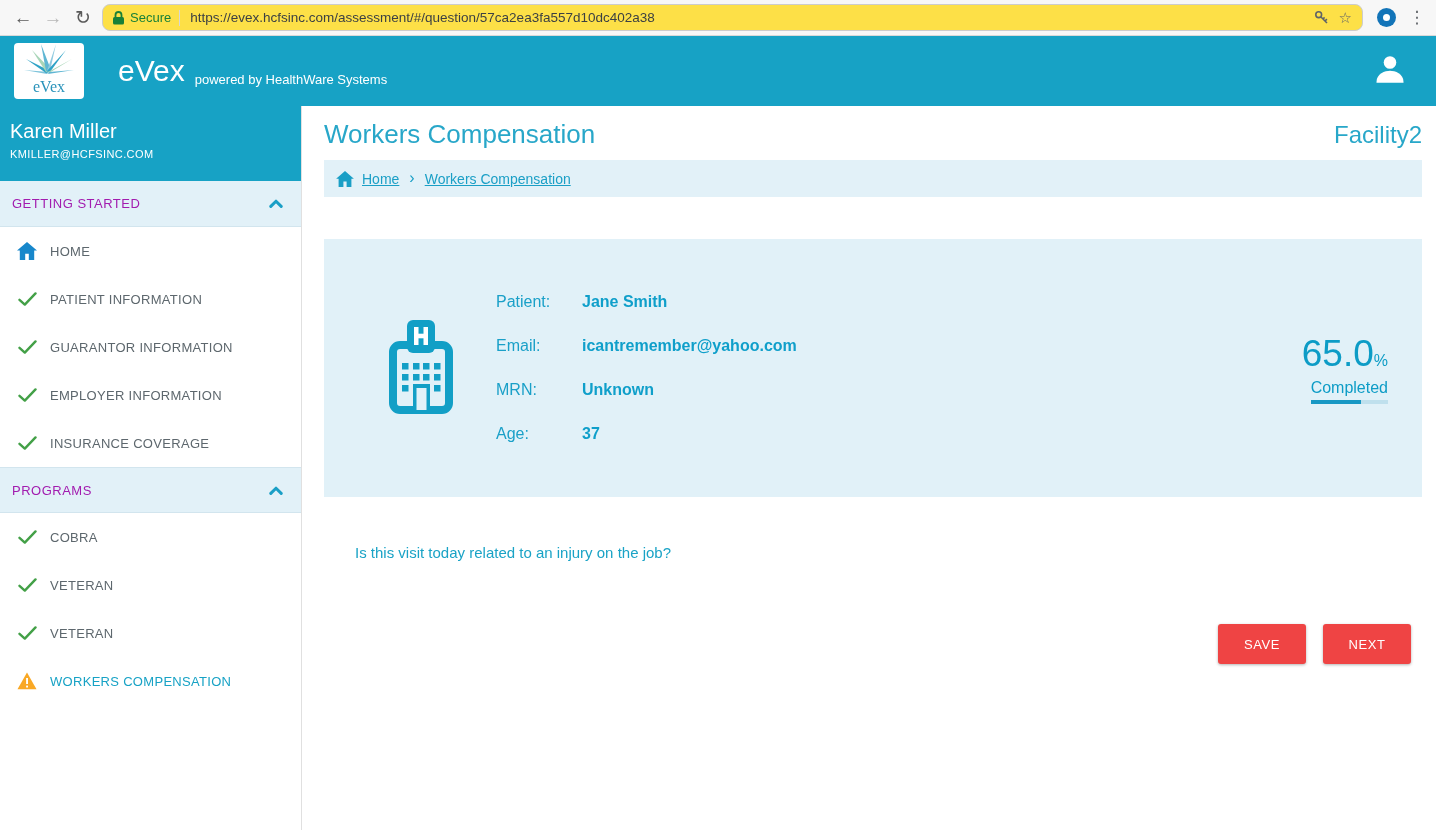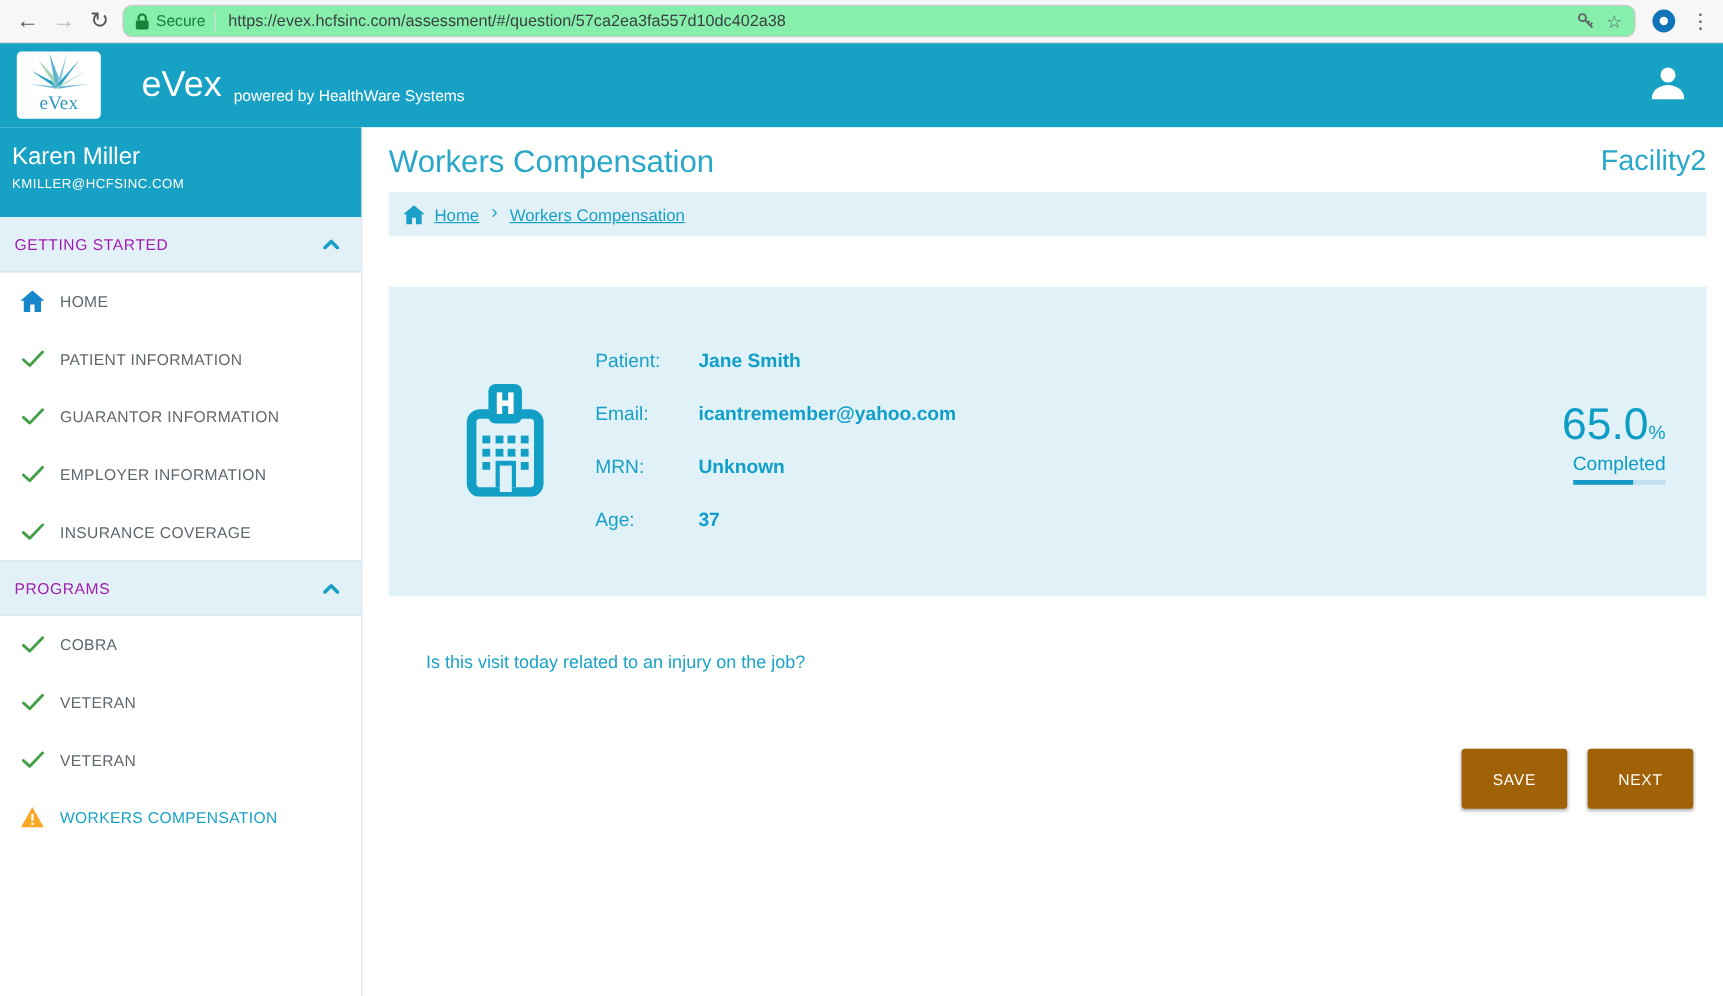--- a/index.html
+++ b/index.html
@@ -4,21 +4,21 @@
 <style>
   * { box-sizing: border-box; margin: 0; padding: 0; }
   html, body { width: 1436px; height: 830px; overflow: hidden; }
   body { font-family: "Liberation Sans", sans-serif; background: #ffffff; }
 
   
   .browser-bar { height: 36px; background: #f7f7f7; border-bottom: 1px solid #d9d9d9;
                  display: flex; align-items: center; padding: 0 8px; }
   .nav-btn { width: 30px; text-align: center; font-size: 19px; color: #5a5a5a; cursor: pointer; line-height: 34px; }
   .nav-btn.disabled { color: #b7b7b7; }
-  .omnibox { flex: 1; height: 27px; background: #86efac; border: 1px solid #cccccc; border-radius: 8px;
+  .omnibox { flex: 1; height: 27px; background: #fde047; border: 1px solid #cccccc; border-radius: 8px;
              display: flex; align-items: center; padding: 0 10px; margin: 0 6px 0 4px; }
   .secure { color: #188038; font-size: 13px; margin: 0 8px 0 6px; }
   .omni-sep { width: 1px; height: 16px; background: #d6d6d6; margin-right: 10px; }
   .url-text { flex: 1; font-size: 13.5px; color: #3c4043; white-space: nowrap; overflow: hidden; }
   .omni-icon { margin-left: 10px; display: flex; align-items: center; color: #5f6368; font-size: 15px; cursor: pointer; }
   .ext-icon { width: 19px; height: 19px; border-radius: 50%; background: #1274b8; margin: 0 10px 0 8px;
               display: flex; align-items: center; justify-content: center; cursor: pointer; }
   .ext-icon::after { content: ""; width: 7px; height: 7px; background: #fff; border-radius: 50%; }
   .menu-dots { font-size: 17px; color: #5f6368; width: 22px; text-align: center; cursor: pointer; }
 
@@ -74,22 +74,22 @@
   .bar-fill { height: 100%; background: #1898c4; }
 
   .qa { padding: 0 31px; margin-top: 47px; }
   .question { color: #1aa3c6; font-size: 15px; margin-top: 37px; }
   .select-row { position: relative; margin-top: 23px; border-bottom: 2px solid #1898c4;
                 padding: 0 0 9px 3px; cursor: pointer; }
   .answer { font-size: 15px; color: #333; }
   .caret { position: absolute; right: 6px; top: 3px; color: #1a1a1a; font-size: 11px; }
 
   .buttons { display: flex; justify-content: flex-end; gap: 17px; margin-top: 63px; padding-right: 11px; }
-  .btn { background: #a16207; color: #fff; font-size: 13px; letter-spacing: .6px; border: none;
-         border-radius: 3px; padding: 0; width: 88px; height: 50px; cursor: pointer;
+  .btn { background: #ef4444; color: #fff; font-size: 13px; letter-spacing: .6px; border: none;
+         border-radius: 3px; padding: 0; width: 88px; height: 40px; cursor: pointer;
          box-shadow: 0 1px 3px rgba(0,0,0,.3); font-family: "Liberation Sans", sans-serif; }
 </style>
 </head>
 <body>
 
 <div class="browser-bar">
   <div class="nav-btn">←</div>
   <div class="nav-btn disabled">→</div>
   <div class="nav-btn">↻</div>
   <div class="omnibox">

